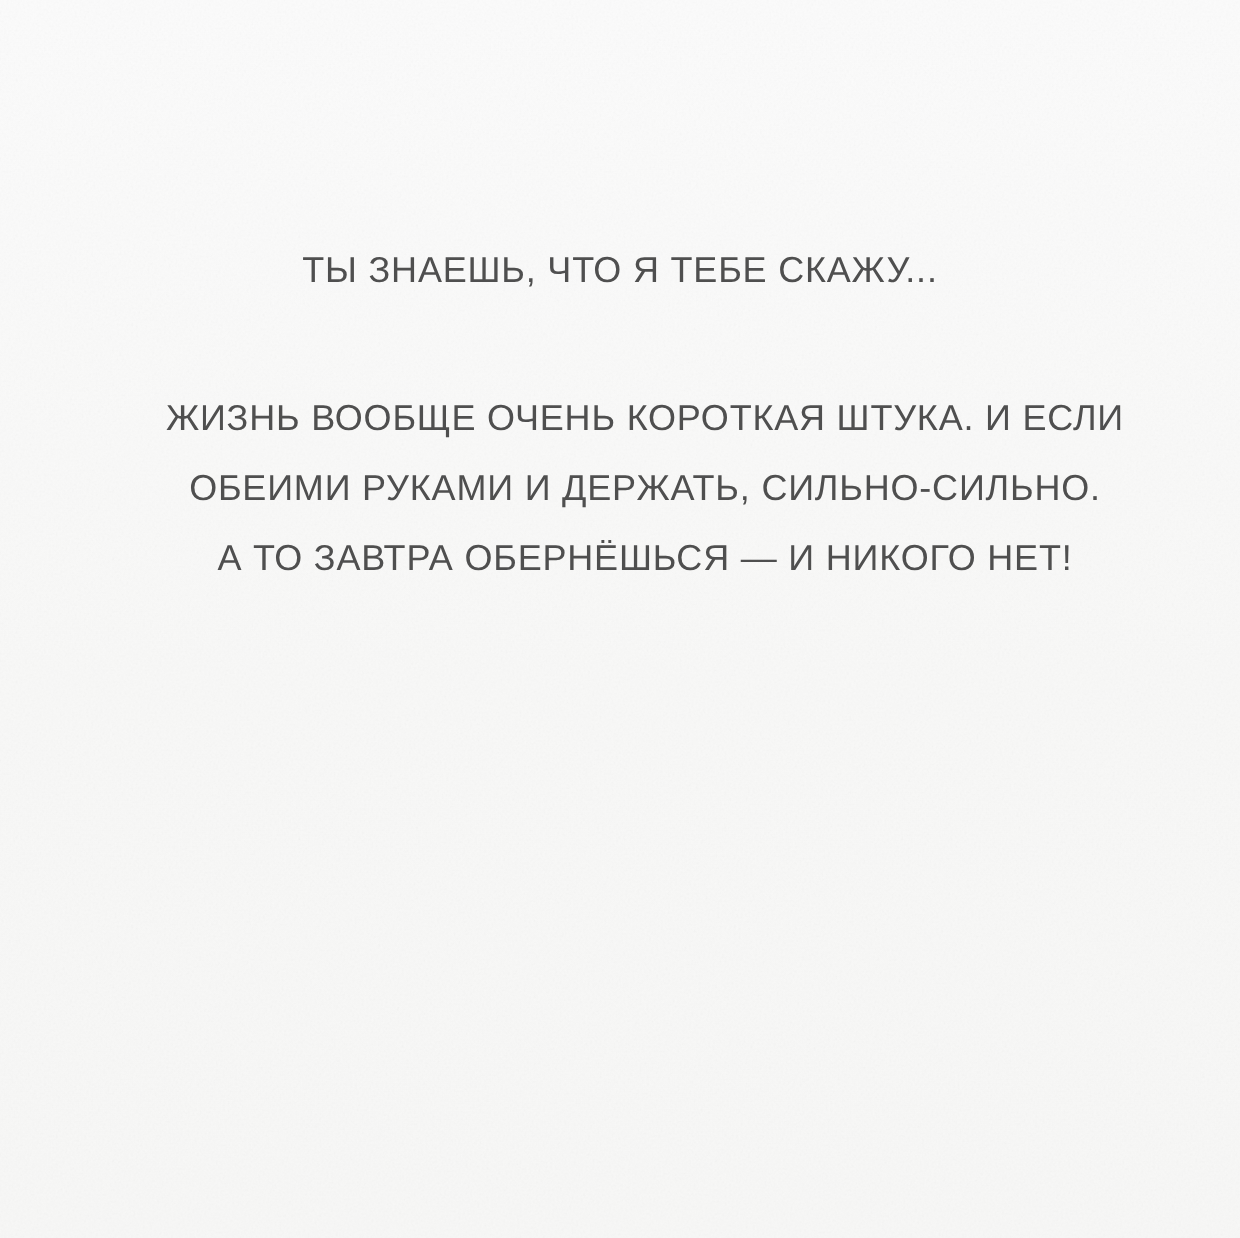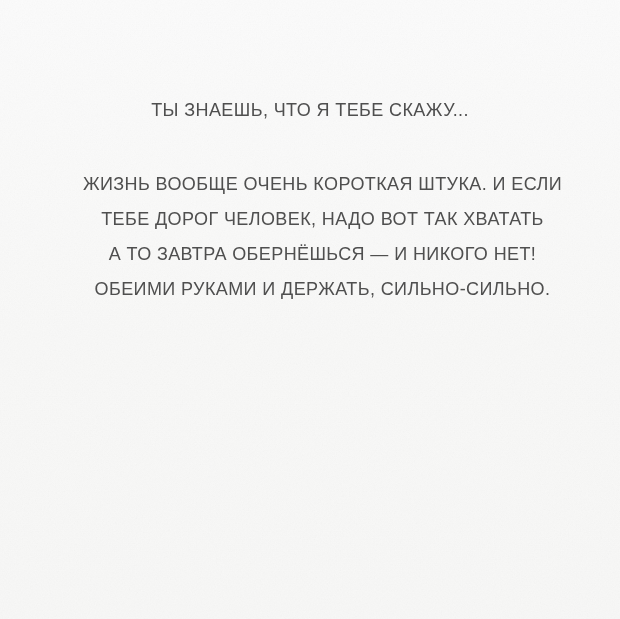--- a/index.html
+++ b/index.html
@@ -25,21 +25,21 @@
   .quote-card {
     position: absolute;
     top: 0;
     left: 0;
     width: 620px;
     height: 619px;
     text-align: center;
     color: #4f4f4f;
   }
   .quote-title {
-    margin-top: 93px;
+    margin-top: 118px;
     font-size: 18px;
     line-height: 35px;
     letter-spacing: 0.4px;
     font-weight: 400;
   }
   .quote-body {
     margin-top: 39px;
     font-size: 18px;
     line-height: 35px;
     letter-spacing: 0.4px;
@@ -58,17 +58,16 @@
     <feTurbulence type="fractalNoise" baseFrequency="0.85" numOctaves="2" stitchTiles="stitch"></feTurbulence>
     <feColorMatrix type="saturate" values="0"></feColorMatrix>
   </filter>
   <rect width="620" height="619" filter="url(#grain)" opacity="0.055"></rect>
 </svg>
 
 <div class="quote-card">
   <div class="quote-title">ТЫ ЗНАЕШЬ, ЧТО Я ТЕБЕ СКАЖУ...</div>
   <div class="quote-body">
     <div class="quote-line">ЖИЗНЬ ВООБЩЕ ОЧЕНЬ КОРОТКАЯ ШТУКА. И ЕСЛИ</div>
-    <div class="quote-line">ТЕБЕ ДОРОГ ЧЕЛОВЕК, НАДО ВОТ ТАК ХВАТАТЬ</div>
+    <div class="quote-line">ОБЕИМИ РУКАМИ И ДЕРЖАТЬ, СИЛЬНО-СИЛЬНО.</div>
     <div class="quote-line">А ТО ЗАВТРА ОБЕРНЁШЬСЯ — И НИКОГО НЕТ!</div>
-    <div class="quote-line">ОБЕИМИ РУКАМИ И ДЕРЖАТЬ, СИЛЬНО-СИЛЬНО.</div>
   </div>
 </div>
 
 </body></html>

